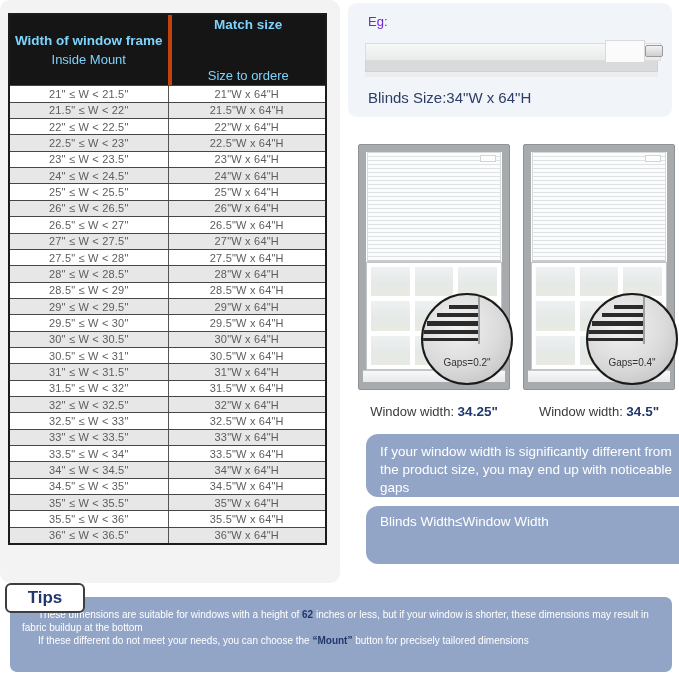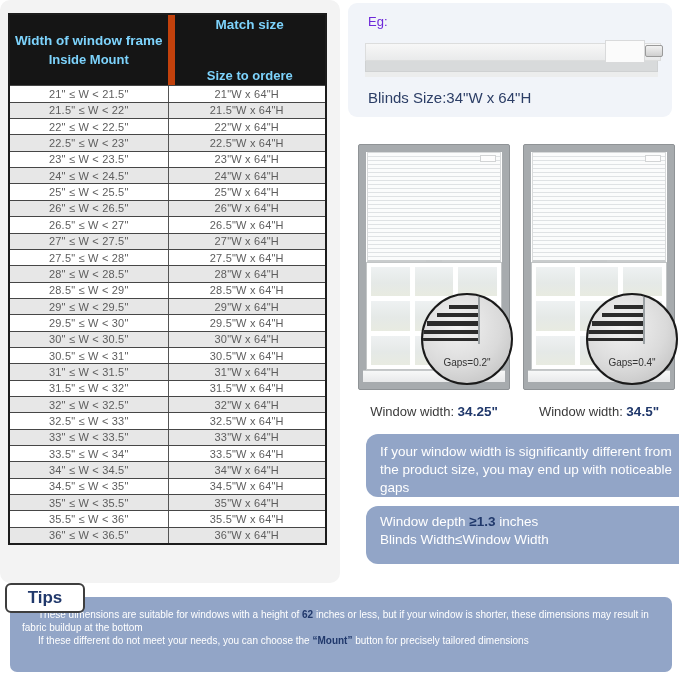--- a/index.html
+++ b/index.html
@@ -6,23 +6,23 @@
   html,body { width:679px; height:679px; background:#fff; font-family:"Liberation Sans", sans-serif; }
   .page { position:relative; width:679px; height:679px; background:#fff; overflow:hidden; }
 
   
   .left-panel { position:absolute; left:0; top:0; width:340px; height:583px; background:#f3f3f3; border-radius:10px; }
 
   
   .size-table { position:absolute; left:8px; top:13px; width:319px; height:532px; border:2px solid #1c1c1c; background:#fff; display:flex; flex-direction:column; }
   .thead { background:#151515; color:#7dd3fc; display:flex; flex:0 0 47px; }
   .thcell { width:50%; display:flex; flex-direction:column; justify-content:center; align-items:center; line-height:1.45; }
-  .thcell + .thcell { border-left:7px solid #c2410c;gap:32px; }
+  .thcell + .thcell { border-left:4px solid #c2410c;gap:32px; }
   .th1 { font-weight:bold; font-size:13.5px; }
-  .th2 { font-weight:bold; font-size:13px; }
+  .th2 { font-weight:normal; font-size:13px; }
   .tbody { flex:1; display:flex; flex-direction:column; }
   .trow { flex:1; display:flex; border-top:1px solid #464646; background:#fff; }
   .trow.alt { background:#e7e7e7; }
   .tcell { width:50%; display:flex; align-items:center; justify-content:center; font-size:11px; color:#5d5d5d; letter-spacing:.2px; }
   .tcell.c2 { border-left:1px solid #555; }
 
   
   .eg-box { position:absolute; left:348px; top:3px; width:324px; height:114px; background:#f1f4f9; border-radius:9px; }
   .eg-label { position:absolute; left:20px; top:11px; font-size:13px; font-weight:normal; color:#6d28d9; }
   .rail { position:absolute; left:17px; top:40px; width:296px; height:36px; }
@@ -281,21 +281,20 @@
   </div>
 
   <div class="caption cap1"><span>Window width: </span><b>34.25"</b></div>
   <div class="caption cap2"><span>Window width: </span><b>34.5"</b></div>
 
   <div class="note note1">
     <span>If your window width is significantly different from the product size, you may end up with noticeable gaps</span>
   </div>
 
   <div class="note note2">
-    <div><span>Window depth </span><span class="hl">≥1.3</span><span> inches</span></div>
     <div>Blinds Width≤Window Width</div>
   </div>
 
   <div class="tips-label tips-label">
       <span>Tips</span>
     </div>
   <div class="tips-box">
     <p><span>These dimensions are suitable for windows with a height of </span><span class="hl">62</span><span> inches or less, but if your window is shorter, these dimensions may result in fabric buildup at the bottom</span></p>
     <p><span>If these different do not meet your needs, you can choose the </span><span class="hl">“Mount”</span><span> button for precisely tailored dimensions</span></p>
   </div>

